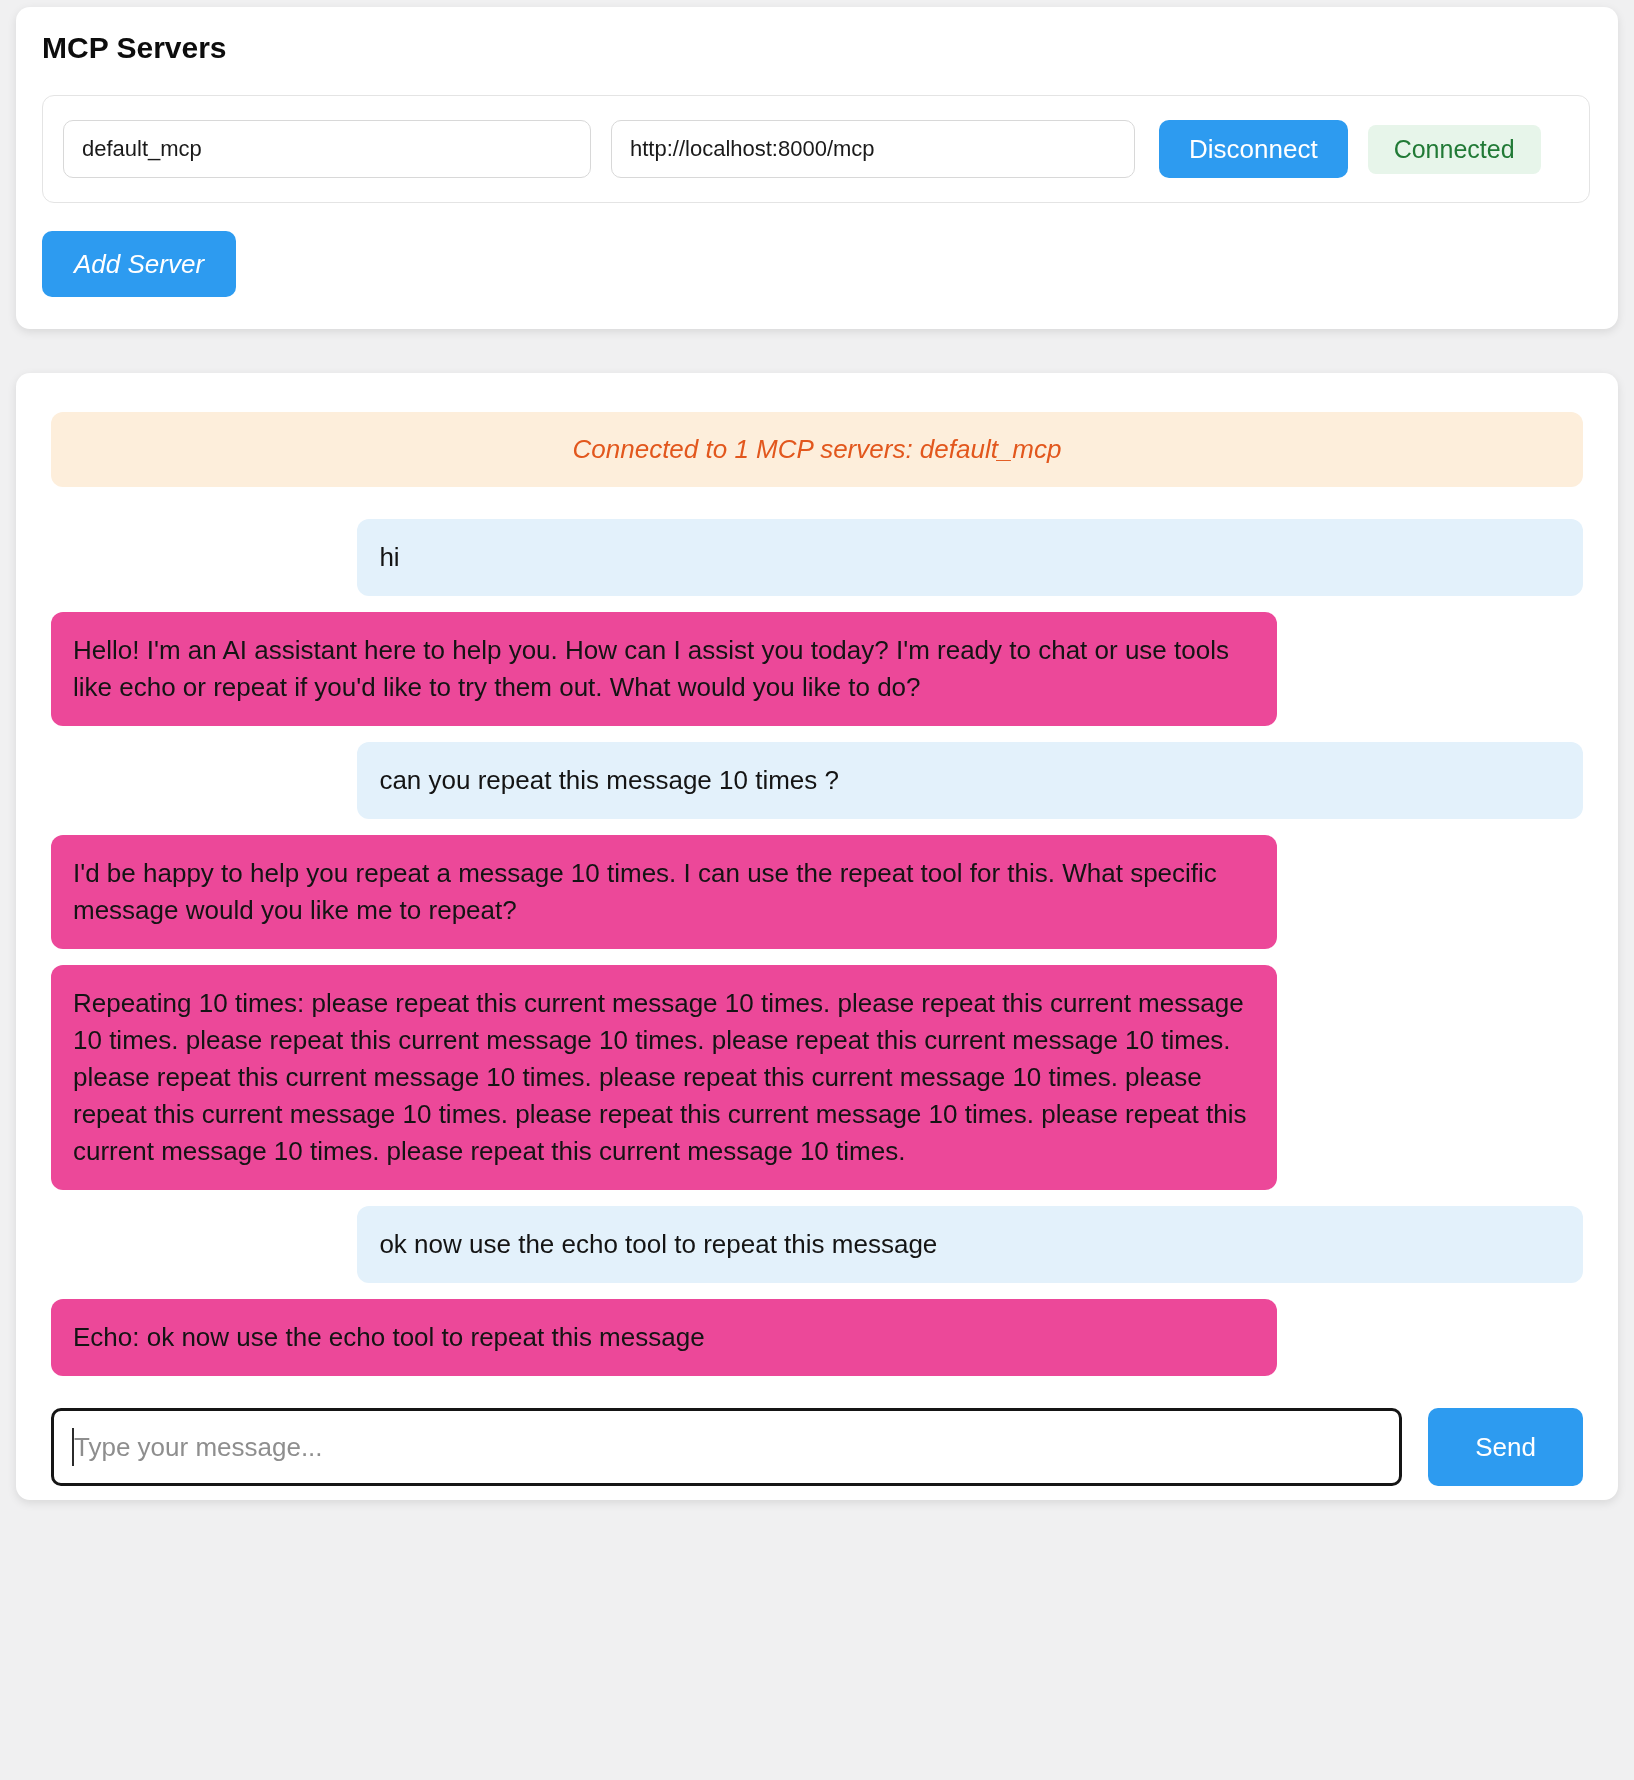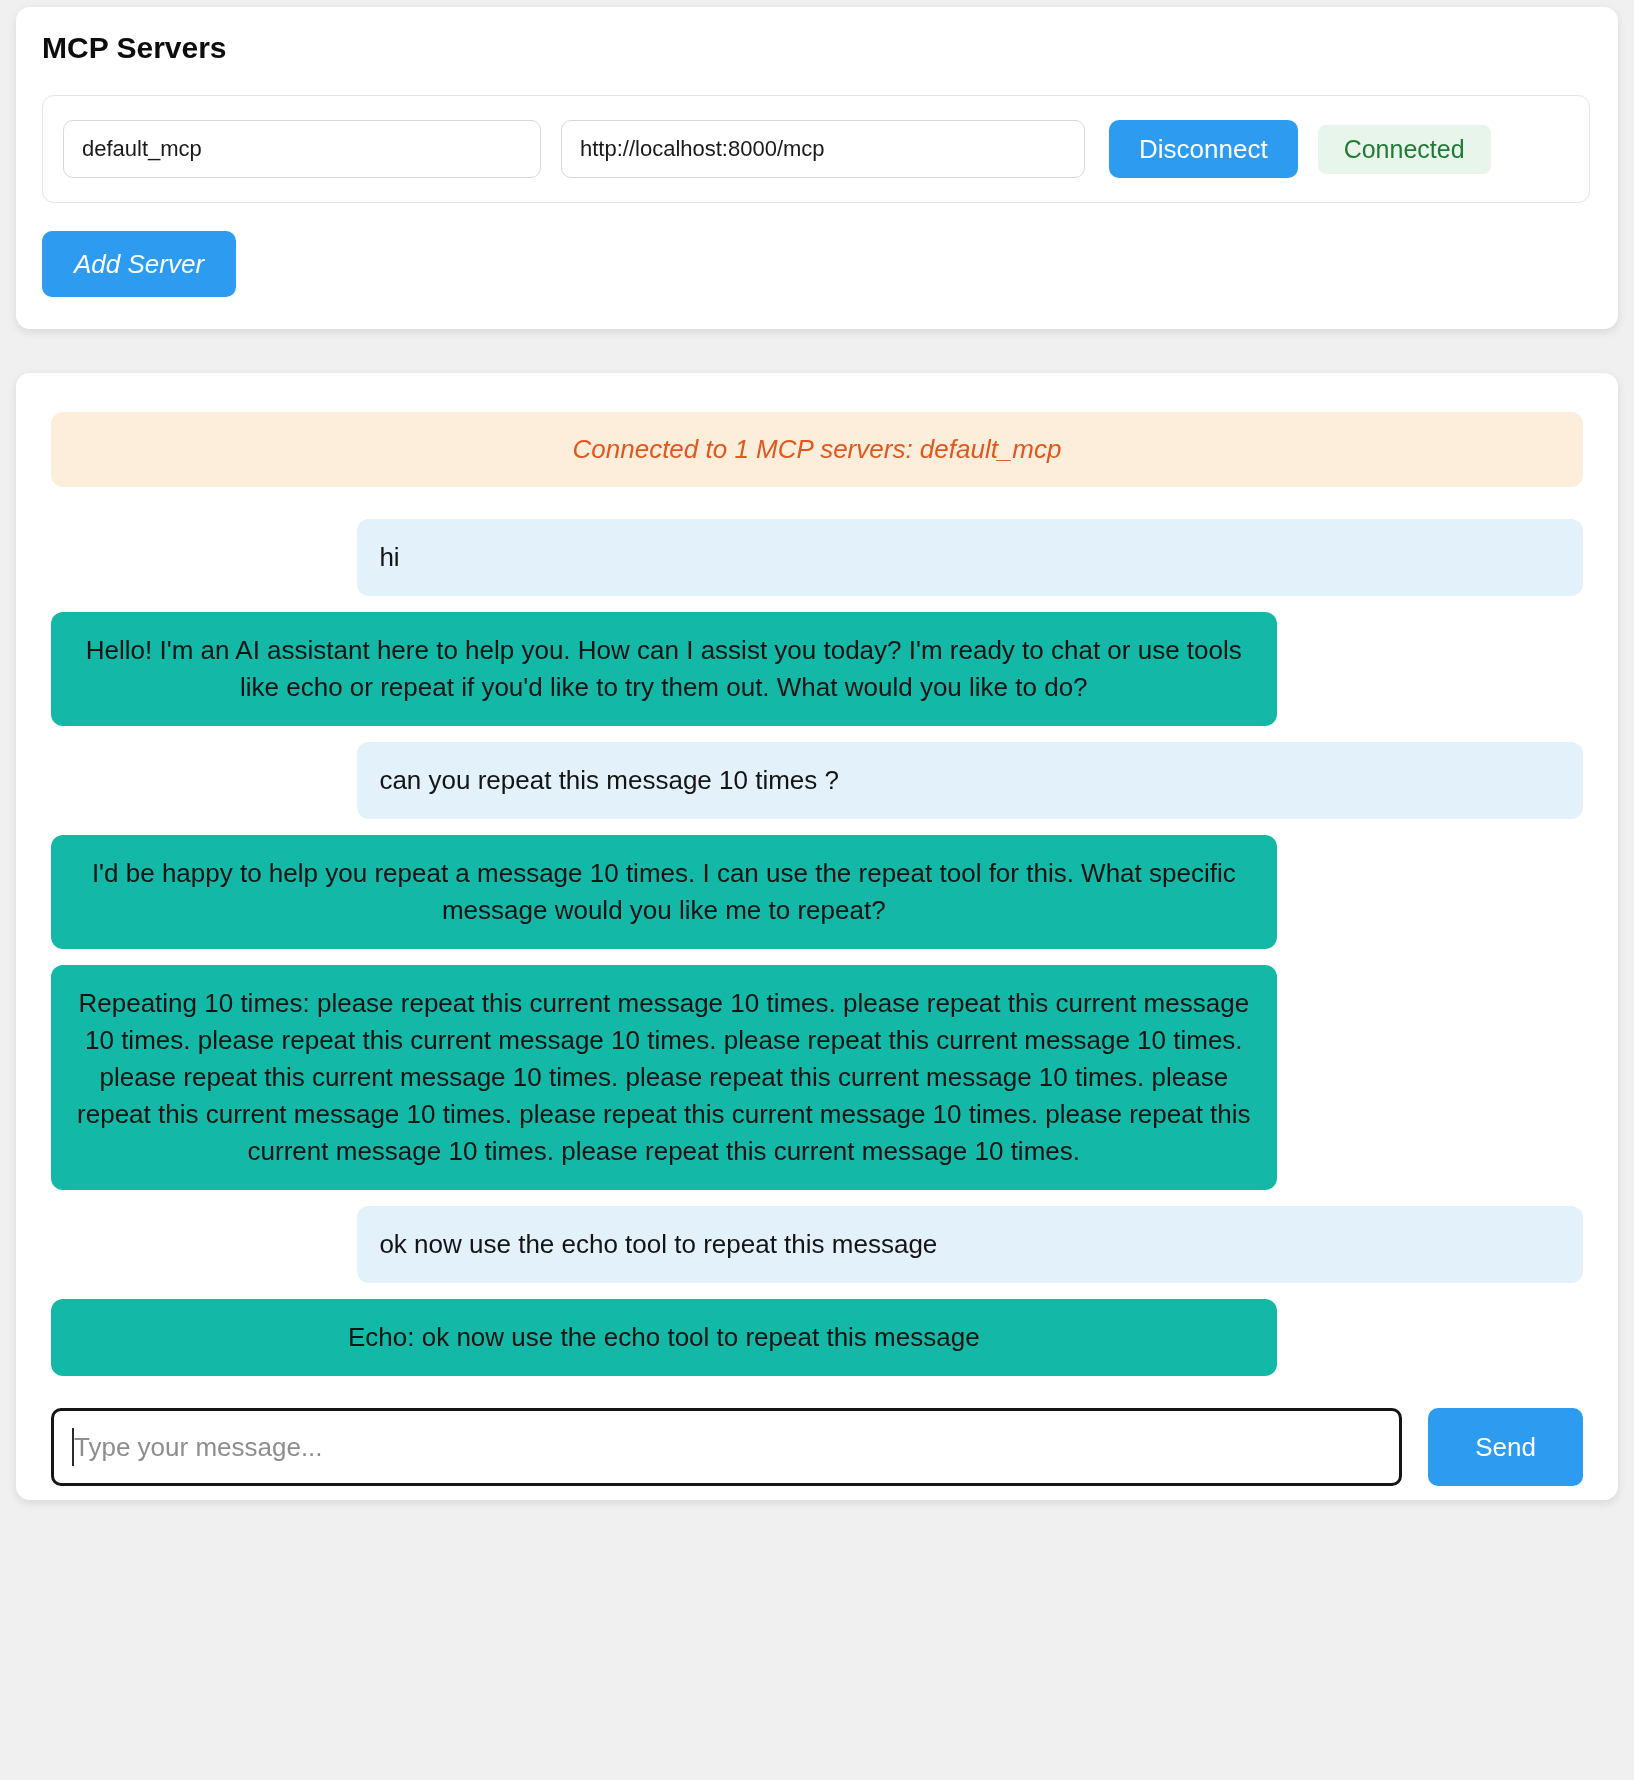--- a/index.html
+++ b/index.html
@@ -38,21 +38,21 @@
     height: 58px;
     border: 1px solid #d8d8d8;
     border-radius: 10px;
     font-size: 22px;
     padding: 0 18px;
     color: #1a1a1a;
     font-family: "Liberation Sans", sans-serif;
     outline: none;
     background: #fff;
   }
-  .server-name-input { width: 478px; }
+  .server-name-input { width: 528px; }
   .server-url-input  { width: 524px; }
   .btn {
     background: #2d9bf0;
     color: #ffffff;
     border: none;
     border-radius: 10px;
     font-size: 26px;
     font-family: "Liberation Sans", sans-serif;
     cursor: pointer;
   }
@@ -87,21 +87,21 @@
   .msg {
     width: 80%;
     padding: 20px 22px;
     border-radius: 12px;
     font-size: 26px;
     line-height: 37px;
     color: #141414;
     word-wrap: break-word;
   }
   .msg.user      { align-self: flex-end;   background: #e3f1fb; }
-  .msg.assistant { align-self: flex-start; background: #14b8a6; text-align: center; }
+  .msg.assistant { align-self: flex-start; background: #ec4899; }
   .input-row {
     display: flex;
     gap: 26px;
     margin-top: 32px;
     align-items: stretch;
   }
   .input-wrap { position: relative; flex: 1; }
   .chat-input {
     width: 100%;
     height: 78px;

